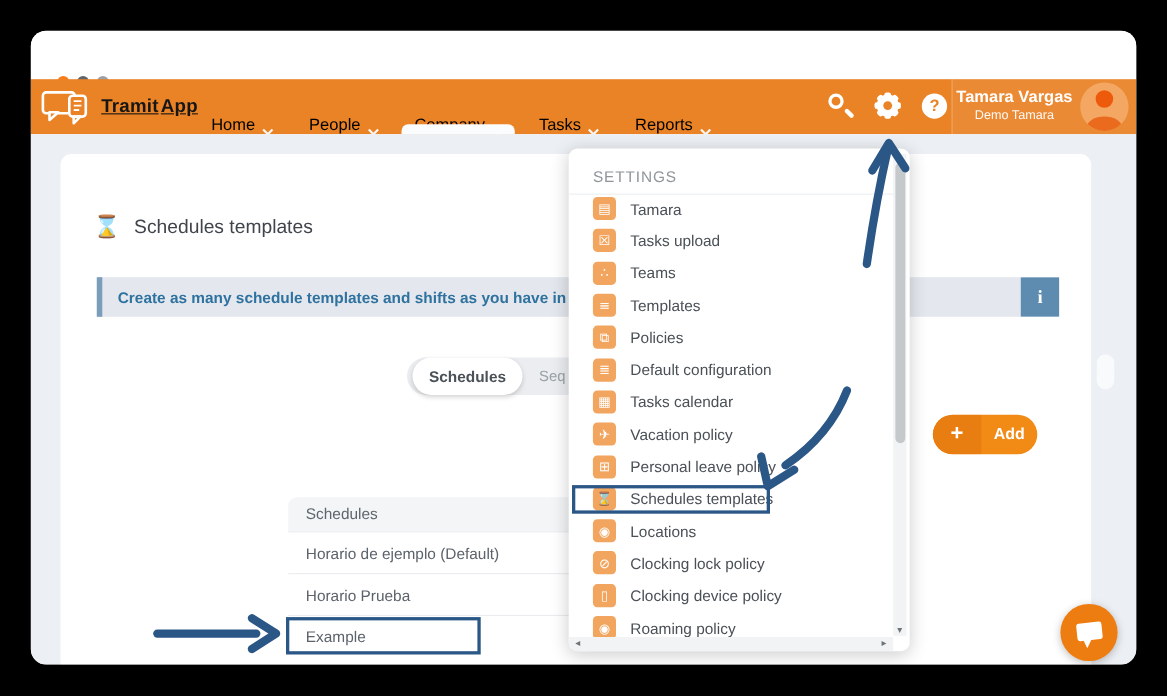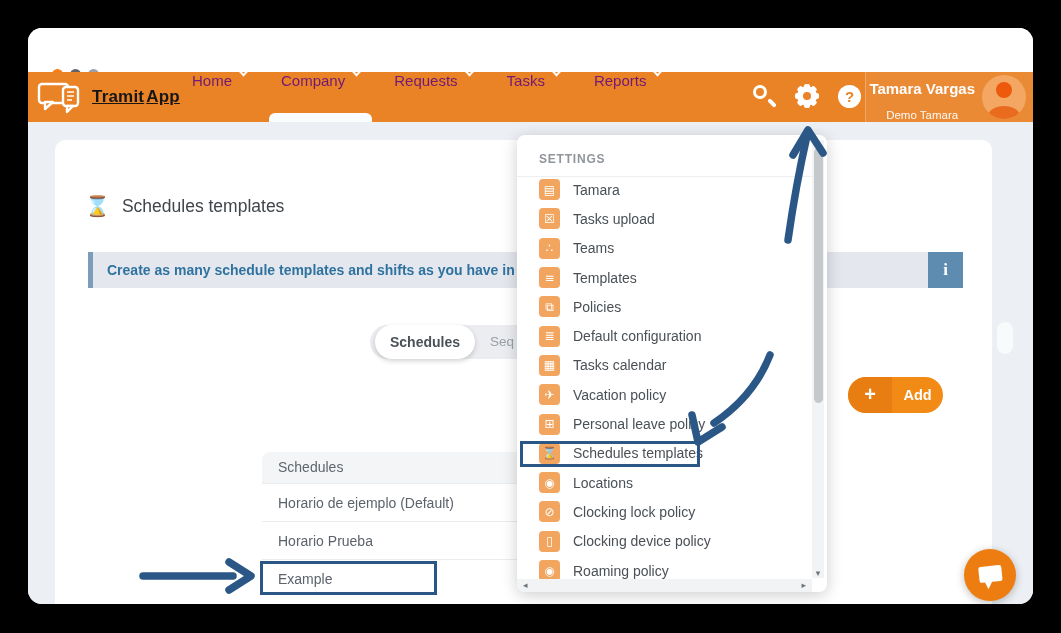--- a/index.html
+++ b/index.html
@@ -12,40 +12,40 @@
   .dots { position:absolute; left:24px; top:41px; display:flex; gap:7px; }
   .dot { width:11px; height:11px; border-radius:50%; }
   .dot.c1 { background:#F97C16; } .dot.c2 { background:#606468; } .dot.c3 { background:#9AA0A5; }
 
   
   .navbar { position:absolute; left:0; top:44px; width:100%; height:50px; background:#EA8226; }
   .brand { position:absolute; left:8px; top:4px; display:flex; align-items:center; gap:4px; }
   .brand-text { font-size:17px; font-weight:bold; color:#161616; letter-spacing:.2px;text-decoration:underline; }
   .brand-text .sec { margin-left:2px; }
   .nav-items { position:absolute; left:150px; top:0; bottom:0; display:flex; align-items:stretch; gap:6px; }
-  .nav-item { position:relative; display:flex; align-items:flex-start; padding:0 14px; color:#701a75; font-size:15px; cursor:pointer; }
+  .nav-item { position:relative; display:flex; align-items:flex-end; padding:0 14px; color:#000000; font-size:15px; cursor:pointer; }
   .chev { width:7px; height:7px; border-right:2px solid #fff; border-bottom:2px solid #fff; transform:rotate(45deg); margin-left:8px; margin-top:-4px; opacity:.95; }
   .nav-underline { position:absolute; left:2px; right:2px; bottom:0; height:9px; background:#FBFCFD; border-radius:6px 6px 0 0; }
 
   .search-ic { position:absolute; left:724px; top:12px; width:26px; height:26px; }
   .search-ic .lens { position:absolute; left:1px; top:1px; width:14px; height:14px; border:3.5px solid #fff; border-radius:50%; }
   .search-ic .handle { position:absolute; left:15px; top:17px; width:10px; height:4px; background:#fff; border-radius:2px; transform:rotate(45deg); }
 
   .gear-ic { position:absolute; left:766px; top:11px; width:26px; height:26px; }
   .gear-ic .bar { position:absolute; left:1px; top:10px; width:24px; height:6px; background:#fff; border-radius:2px; }
   .gear-ic .b2 { transform:rotate(45deg);} .gear-ic .b3 { transform:rotate(90deg);} .gear-ic .b4 { transform:rotate(135deg);}
   .gear-ic .disc { position:absolute; left:3px; top:3px; width:20px; height:20px; background:#fff; border-radius:50%; }
   .gear-ic .hole { position:absolute; left:9px; top:9px; width:8px; height:8px; background:#EA8226; border-radius:50%; }
 
   .help-ic { position:absolute; left:810px; top:13px; width:23px; height:23px; background:#fff; border-radius:50%; color:#EA8226; font-weight:bold; font-size:15px; text-align:center; line-height:23px; }
 
   .user-block { position:absolute; left:837px; right:0; top:0; bottom:0; background:rgba(255,255,255,0.07); border-left:1px solid rgba(255,255,255,0.25); }
   .user-names { position:absolute; right:58px; top:8px; text-align:center; color:#fff; }
   .user-name { font-size:15px; font-weight:bold; white-space:nowrap; }
-  .user-role { font-size:11.5px; opacity:.95; margin-top:12px; }
+  .user-role { font-size:11.5px; opacity:.95; margin-top:2px; }
   .avatar { position:absolute; right:7px; top:3px; width:44px; height:44px; border-radius:50%; background:#F3A763; overflow:hidden; }
   .av-head { position:absolute; top:7px; left:14px; width:16px; height:16px; border-radius:50%; background:#EE5A0B; }
   .av-body { position:absolute; bottom:-7px; left:6px; width:32px; height:20px; border-radius:50%; background:#EA6A1E; }
 
   
   .page { position:absolute; left:0; top:94px; width:100%; height:482px; background:#ECEFF3; overflow:hidden; }
   .card { position:absolute; left:27px; top:18px; width:937px; height:464px; background:#fff; border-radius:10px 10px 0 0; }
 
   .page-title { position:absolute; left:57px; top:72px; display:flex; align-items:center; gap:12px; }
   .hourglass { font-family:"DejaVu Sans",sans-serif; font-size:20px; color:#26292c; font-weight:bold; }
@@ -64,21 +64,21 @@
   .add-label { position:absolute; left:44px; right:0; top:0; height:36px; color:#fff; font-size:14.5px; font-weight:bold; text-align:center; line-height:36px; }
 
   .table { position:absolute; left:234px; top:330px; width:540px; background:#fff; }
   .table-header { height:31px; background:#F3F5F7; border-radius:8px 8px 0 0; line-height:31px; padding-left:16px; font-size:14px; color:#5F666D; }
   .table-row { height:38px; line-height:38px; padding-left:16px; font-size:14px; color:#5C636B; border-top:1px solid #EAECEF; cursor:pointer; }
 
   .page-scroll-thumb { position:absolute; left:969px; top:200px; width:16px; height:32px; background:#F8FAFC; border-radius:8px; }
 
   
   .dropdown { position:absolute; left:489px; top:13px; width:310px; height:457px; background:#fff; border-radius:8px; box-shadow:0 3px 16px rgba(0,0,0,0.20); z-index:30; }
-  .menu-title { position:absolute; left:22px; top:17px; font-size:12px; font-weight:bold; color:#8F959B; letter-spacing:.8px; }
+  .menu-title { position:absolute; left:22px; top:17px; font-size:14px; font-weight:normal; color:#8F959B; letter-spacing:.8px; }
   .menu-divider { position:absolute; left:0; right:15px; top:41px; height:1px; background:#ECEEF0; }
   .menu-list { position:absolute; left:0; right:15px; top:40px; bottom:13px; overflow:hidden; }
   .menu-item { height:29.3px; display:flex; align-items:center; padding-left:22px; gap:13px; cursor:pointer; }
   .menu-icon { width:21px; height:21px; border-radius:4px; background:#F2A55F; color:#fff; font-family:"DejaVu Sans",sans-serif; font-size:12px; display:flex; align-items:center; justify-content:center; flex:0 0 21px; }
   .menu-label { font-size:14px; color:#4A5056; white-space:nowrap; }
 
   .vtrack { position:absolute; left:295px; top:5px; width:12px; bottom:14px; background:#F2F3F4; }
   .vthumb { position:absolute; left:1.5px; top:8px; width:9px; height:255px; background:#C6C9CC; border-radius:5px; }
   .varrow { position:absolute; left:0; bottom:0; width:12px; text-align:center; font-size:9px; color:#6F7478; font-family:"DejaVu Sans",sans-serif; }
   .htrack { position:absolute; left:0; right:15px; bottom:0; height:13px; background:#F2F3F4; border-radius:0 0 0 8px; }
@@ -119,27 +119,27 @@
       </svg>
       <span class="brand-text"><span>Tramit</span><span class="sec">App</span></span>
     </div>
 
     <div class="nav-items">
       <div class="nav-item">
           <span>Home</span>
           <span class="chev"></span>
         </div>
       <div class="nav-item">
+          <span>People</span>
+          <span class="chev"></span>
+        </div>
+      <div class="nav-item">
           <span>Company</span>
           <span class="chev"></span>
           <span class="nav-underline"></span>
-        </div>
-      <div class="nav-item">
-          <span>Requests</span>
-          <span class="chev"></span>
         </div>
       <div class="nav-item">
           <span>Tasks</span>
           <span class="chev"></span>
         </div>
       <div class="nav-item">
           <span>Reports</span>
           <span class="chev"></span>
         </div>
     </div>

